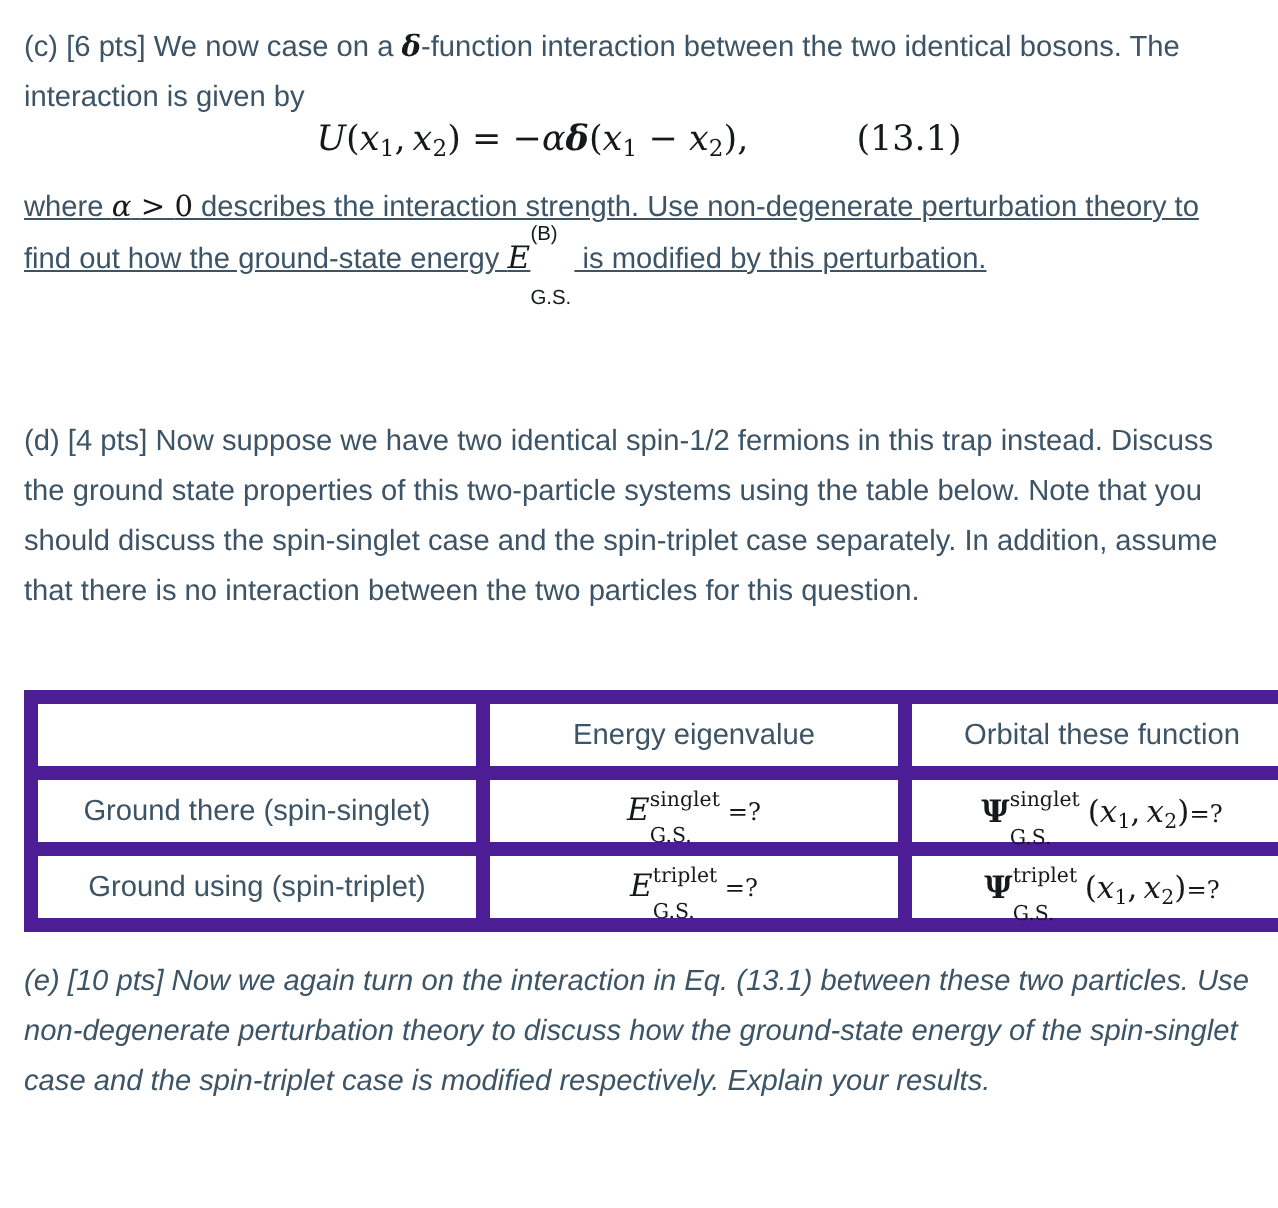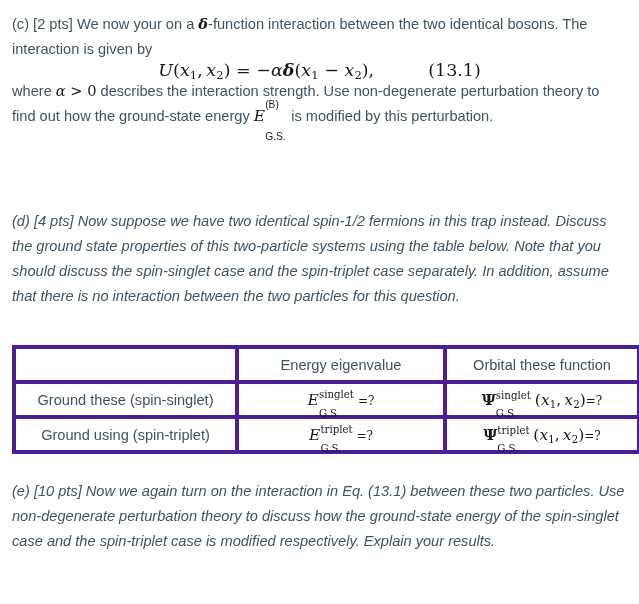--- a/index.html
+++ b/index.html
@@ -24,22 +24,22 @@
   }
   .para {
     font-size: 14.6px;
     line-height: 25px;
     color: #3d5466;
     margin: 0;
     padding: 0 14px 0 12px;
     text-align: left;
   }
   .para-c { position: absolute; top: 11px; left: 0; right: 0; }
-  .para-c-tail { position: absolute; top: 78px; left: 0; right: 0; }
-  .para-d { position: absolute; top: 209px; left: 0; right: 0; font-style: italic; }
+  .para-c-tail { position: absolute; top: 91px; left: 0; right: 0; text-decoration: underline; }
+  .para-d { position: absolute; top: 209px; left: 0; right: 0; }
   .para-e { position: absolute; top: 479px; left: 0; right: 0; font-style: italic; }
 
   
   .m {
     font-family: "DejaVu Serif", "Liberation Serif", serif;
     font-style: italic;
     color: #16191c;
     letter-spacing: 0.1px;
   }
   .mup {
@@ -121,21 +121,21 @@
     top: 345px;
     left: 12px;
     width: 615px;
   }
   table.qtable {
     border-collapse: collapse;
     width: 615px;
     table-layout: fixed;
   }
   table.qtable td {
-    border: 4px solid #4c1d95;
+    border: 7px solid #4c1d95;
     padding: 0;
     height: 31px;
     vertical-align: middle;
     text-align: center;
     margin-left: 24px;
   }
   td.col-label {
     width: 219px;
     text-align: left;
     padding-left: 9px;
@@ -161,22 +161,22 @@
     color: #16191c;
   }
 </style>
 </head>
 <body>
 
 <div class="page">
 
   <div class="para para-c">
     <span>(c)</span>
-    <span>[2 pts]</span>
-    <span>We now your on a </span><span class="greek-b">δ</span><span>-function interaction between the two identical bosons. The interaction is given by</span>
+    <span>[6 pts]</span>
+    <span>We now case on a </span><span class="greek-b">δ</span><span>-function interaction between the two identical bosons. The interaction is given by</span>
   </div>
 
   <div class="eq-line">
     <span class="eq-inner"><span class="m">U</span><span class="mup">(</span><span class="m">x</span><sub class="s mup">1</sub><span class="mup">, </span><span class="m">x</span><sub class="s mup">2</sub><span class="mup">)</span><span class="mup">&nbsp;</span><span class="mup">=</span><span class="mup">&nbsp;</span><span class="mup">−</span><span class="greek">α</span><span class="greek-b">δ</span><span class="mup">(</span><span class="m">x</span><sub class="s mup">1</sub><span class="mup">&nbsp;−&nbsp;</span><span class="m">x</span><sub class="s mup">2</sub><span class="mup">)</span><span class="mup">,</span><span class="eq-num">(13.1)</span></span>
   </div>
 
   <div class="para para-c-tail">
     <span>where </span><span class="greek">α</span><span class="mup">&nbsp;</span><span class="mup">&gt;</span><span class="mup">&nbsp;</span><span class="mup">0</span><span> describes the interaction strength. Use non-degenerate perturbation theory to find out how the ground-state energy </span><span class="m" style="font-size:15.5px">E</span><span class="stack" style="font-size:15.5px"><span class="sup-part">(B)</span><span class="sub-part">G.S.</span></span><span class="stack-pad" style="width:22px"></span><span> is modified by this perturbation.</span>
   </div>
 
@@ -193,21 +193,21 @@
           </td>
           <td class="col-energy">
             <span class="hdr-txt">Energy eigenvalue</span>
           </td>
           <td class="col-orbital">
             <span class="hdr-txt">Orbital these function</span>
           </td>
         </tr>
 
         <tr>
-          <td class="col-label">Ground these (spin-singlet)</td>
+          <td class="col-label">Ground there (spin-singlet)</td>
           <td class="col-energy">
             <span class="cellmath"><span class="m">E</span><span class="stack"><span class="sup-part">singlet</span><span class="sub-part">G.S.</span></span><span class="stack-pad" style="width:39px"></span><span class="eqq">=?</span></span>
           </td>
           <td class="col-orbital">
             <span class="cellmath"><span class="mup" style="font-weight:bold">Ψ</span><span class="stack"><span class="sup-part">singlet</span><span class="sub-part">G.S.</span></span><span class="stack-pad" style="width:39px"></span><span class="mup">(</span><span class="m">x</span><sub class="s mup">1</sub><span class="mup">, </span><span class="m">x</span><sub class="s mup">2</sub><span class="mup">)</span><span class="eqq">=?</span></span>
           </td>
         </tr>
 
         <tr>
           <td class="col-label">Ground using (spin-triplet)</td>

